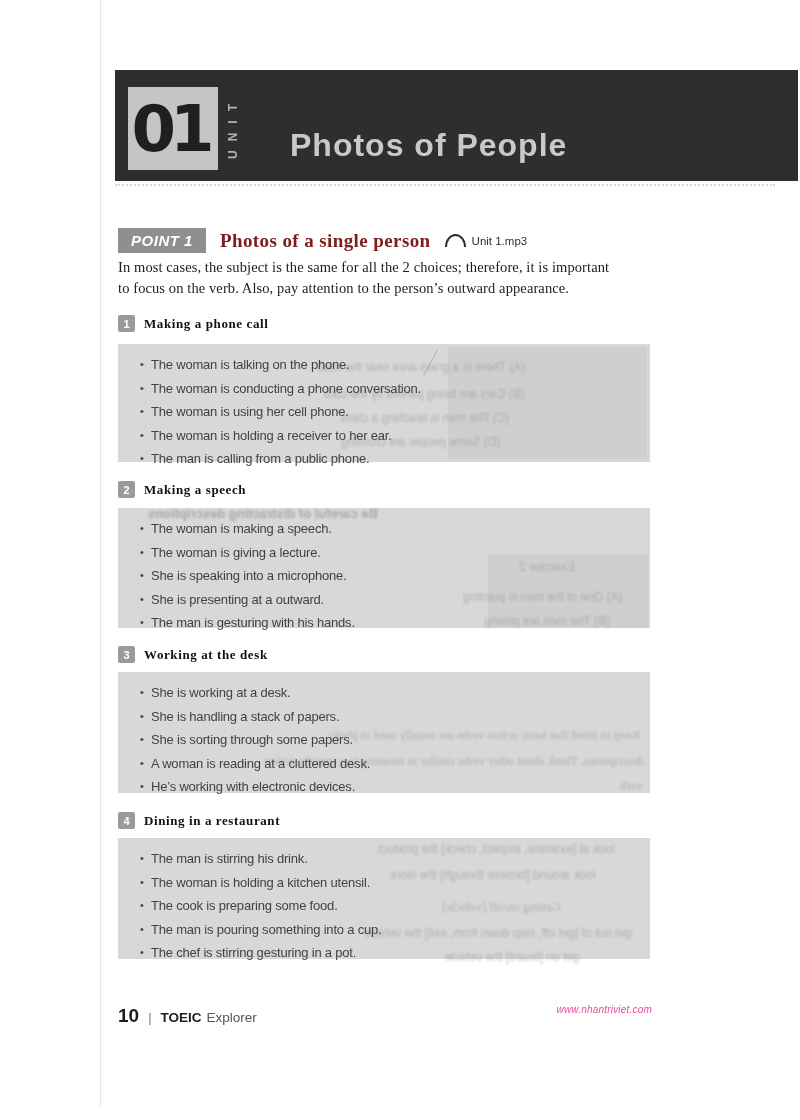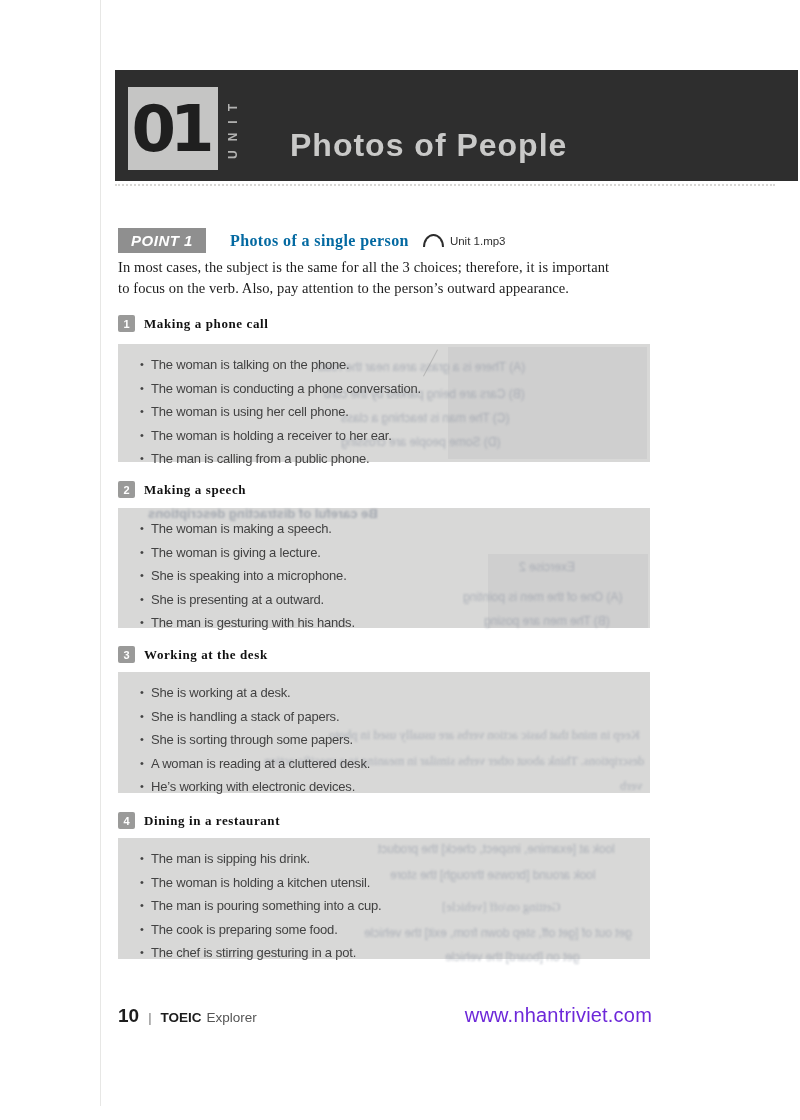--- a/index.html
+++ b/index.html
@@ -21,22 +21,22 @@
     display:flex;align-items:center;justify-content:center;transform:rotate(-90deg);}
   .unit-vert span{font-size:12px;font-weight:bold;letter-spacing:9px;color:#b3b3b2;}
   .unit-title{position:absolute;left:175px;top:57px;font-size:32px;font-weight:bold;
     letter-spacing:1px;color:#c9c9c8;}
 
   
   .point-row{position:absolute;left:118px;top:228px;display:flex;align-items:center;}
   .point-badge{width:88px;height:25px;background:#8f8f8f;color:#ffffff;
     font-weight:bold;font-style:italic;font-size:15px;display:flex;align-items:center;
     justify-content:center;letter-spacing:.5px;}
-  .point-title{margin-left:24px;font-family:"Liberation Serif",serif;font-weight:bold;
-    font-size:16px;color:#0369a1;letter-spacing:.4px;}
+  .point-title{margin-left:14px;font-family:"Liberation Serif",serif;font-weight:bold;
+    font-size:19px;color:#7f1d1d;letter-spacing:.4px;}
   .audio-icon{margin-left:14px;width:17px;height:11px;border:2.5px solid #2c2c2c;border-bottom:none;
     border-radius:50% 50% 0 0 / 100% 100% 0 0;display:inline-block;}
   .audio-label{margin-left:6px;font-size:11.5px;color:#2f2f2f;}
 
   .intro{position:absolute;left:118px;top:257px;font-family:"Liberation Serif",serif;
     font-size:14.5px;color:#1c1c1c;line-height:21px;letter-spacing:.1px;white-space:nowrap;}
 
   
   .section-heading{position:absolute;left:118px;display:flex;align-items:center;}
   .num-badge{width:17px;height:17px;background:#9a9a99;border-radius:2px;color:#fff;
@@ -58,21 +58,21 @@
   .ghost-rect{position:absolute;background:rgba(130,132,138,.10);pointer-events:none;}
   .crease{position:absolute;left:430px;top:348px;width:1px;height:28px;
     background:rgba(120,120,120,.35);transform:rotate(28deg);}
 
   
   .footer-left{position:absolute;left:118px;top:1005px;display:flex;align-items:baseline;}
   .page-number{font-size:19px;font-weight:bold;color:#1d1d1d;}
   .footer-divider{margin:0 9px;font-size:13px;color:#777;}
   .book-title{font-size:13.5px;font-weight:bold;color:#1d1d1d;margin-right:5px;}
   .book-subtitle{font-size:13.5px;color:#555;}
-  .footer-site{position:absolute;top:1004px;right:148px;font-size:20px;color:#6d28d9;letter-spacing:.2px;}
+  .footer-site{position:absolute;top:1004px;right:148px;font-size:10px;color:#ec4899;letter-spacing:.2px;font-style:italic;}
 </style>
 </head>
 <body>
 
 <div class="page">
   <div class="page-edge-line"></div>
 
   <div class="unit-band">
     <div class="unit-number-box">
       <span class="unit-number">01</span>
@@ -85,21 +85,21 @@
   <div class="band-artifact"></div>
 
   <div class="point-row">
     <div class="point-badge">POINT 1</div>
     <div class="point-title">Photos of a single person</div>
     <span class="audio-icon"></span>
     <span class="audio-label">Unit 1.mp3</span>
   </div>
 
   <div class="intro">
-    <div>In most cases, the subject is the same for all the 3 choices; therefore, it is important</div>
+    <div>In most cases, the subject is the same for all the 2 choices; therefore, it is important</div>
     <div>to focus on the verb. Also, pay attention to the person’s outward appearance.</div>
   </div>
 
   <div class="section-heading" style="top:315px">
     <div class="num-badge">1</div>
     <div class="section-title">Making a phone call</div>
   </div>
   <div class="gray-box" style="top:344px;height:118px">
     <div class="ghost-rect" style="left:330px;top:3px;width:199px;height:112px"></div>
     <div class="crease" style="left:312px;top:4px;height:30px"></div>
@@ -149,24 +149,24 @@
   <div class="section-heading" style="top:812px">
     <div class="num-badge">4</div>
     <div class="section-title">Dining in a restaurant</div>
   </div>
   <div class="gray-box" style="top:838px;height:121px">
     <div class="ghost" style="right:35px;top:4px">look at [examine, inspect, check] the product</div>
     <div class="ghost" style="right:55px;top:30px">look around [browse through] the store</div>
     <div class="ghost serif" style="right:90px;top:62px">Getting on/off [vehicle]</div>
     <div class="ghost" style="right:18px;top:88px">get out of [get off, step down from, exit] the vehicle</div>
     <div class="ghost" style="right:70px;top:112px">get on [board] the vehicle</div>
-    <div class="bullet">The man is sipping his drink.</div>
+    <div class="bullet">The man is stirring his drink.</div>
     <div class="bullet">The woman is holding a kitchen utensil.</div>
+    <div class="bullet">The cook is preparing some food.</div>
     <div class="bullet">The man is pouring something into a cup.</div>
-    <div class="bullet">The cook is preparing some food.</div>
     <div class="bullet">The chef is stirring gesturing in a pot.</div>
   </div>
 
   <div class="footer-left">
     <span class="page-number">10</span>
     <span class="footer-divider">|</span>
     <span class="book-title">TOEIC</span>
     <span class="book-subtitle">Explorer</span>
   </div>
   <div class="footer-site">www.nhantriviet.com</div>

